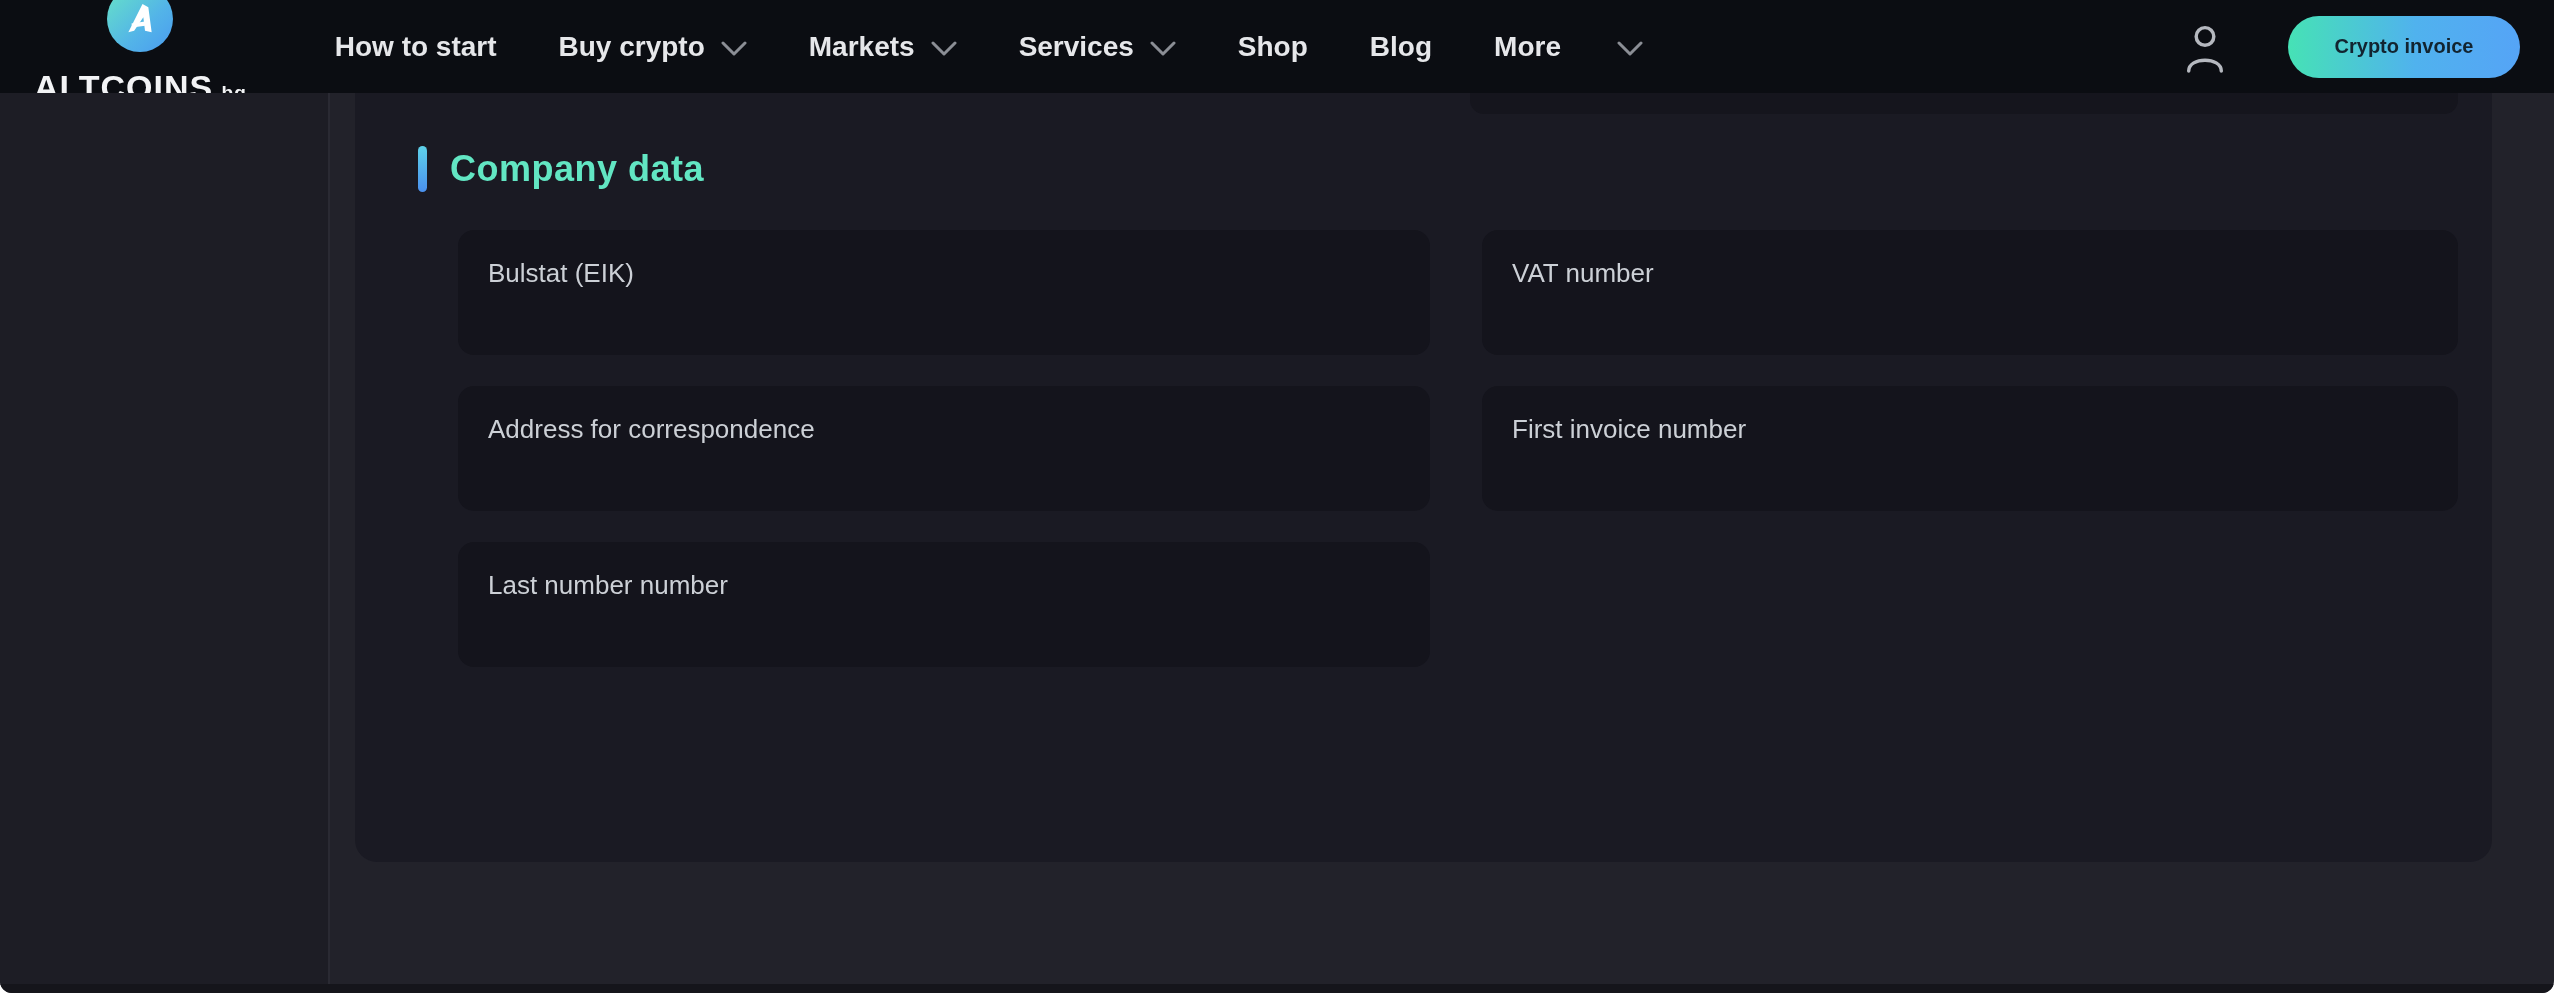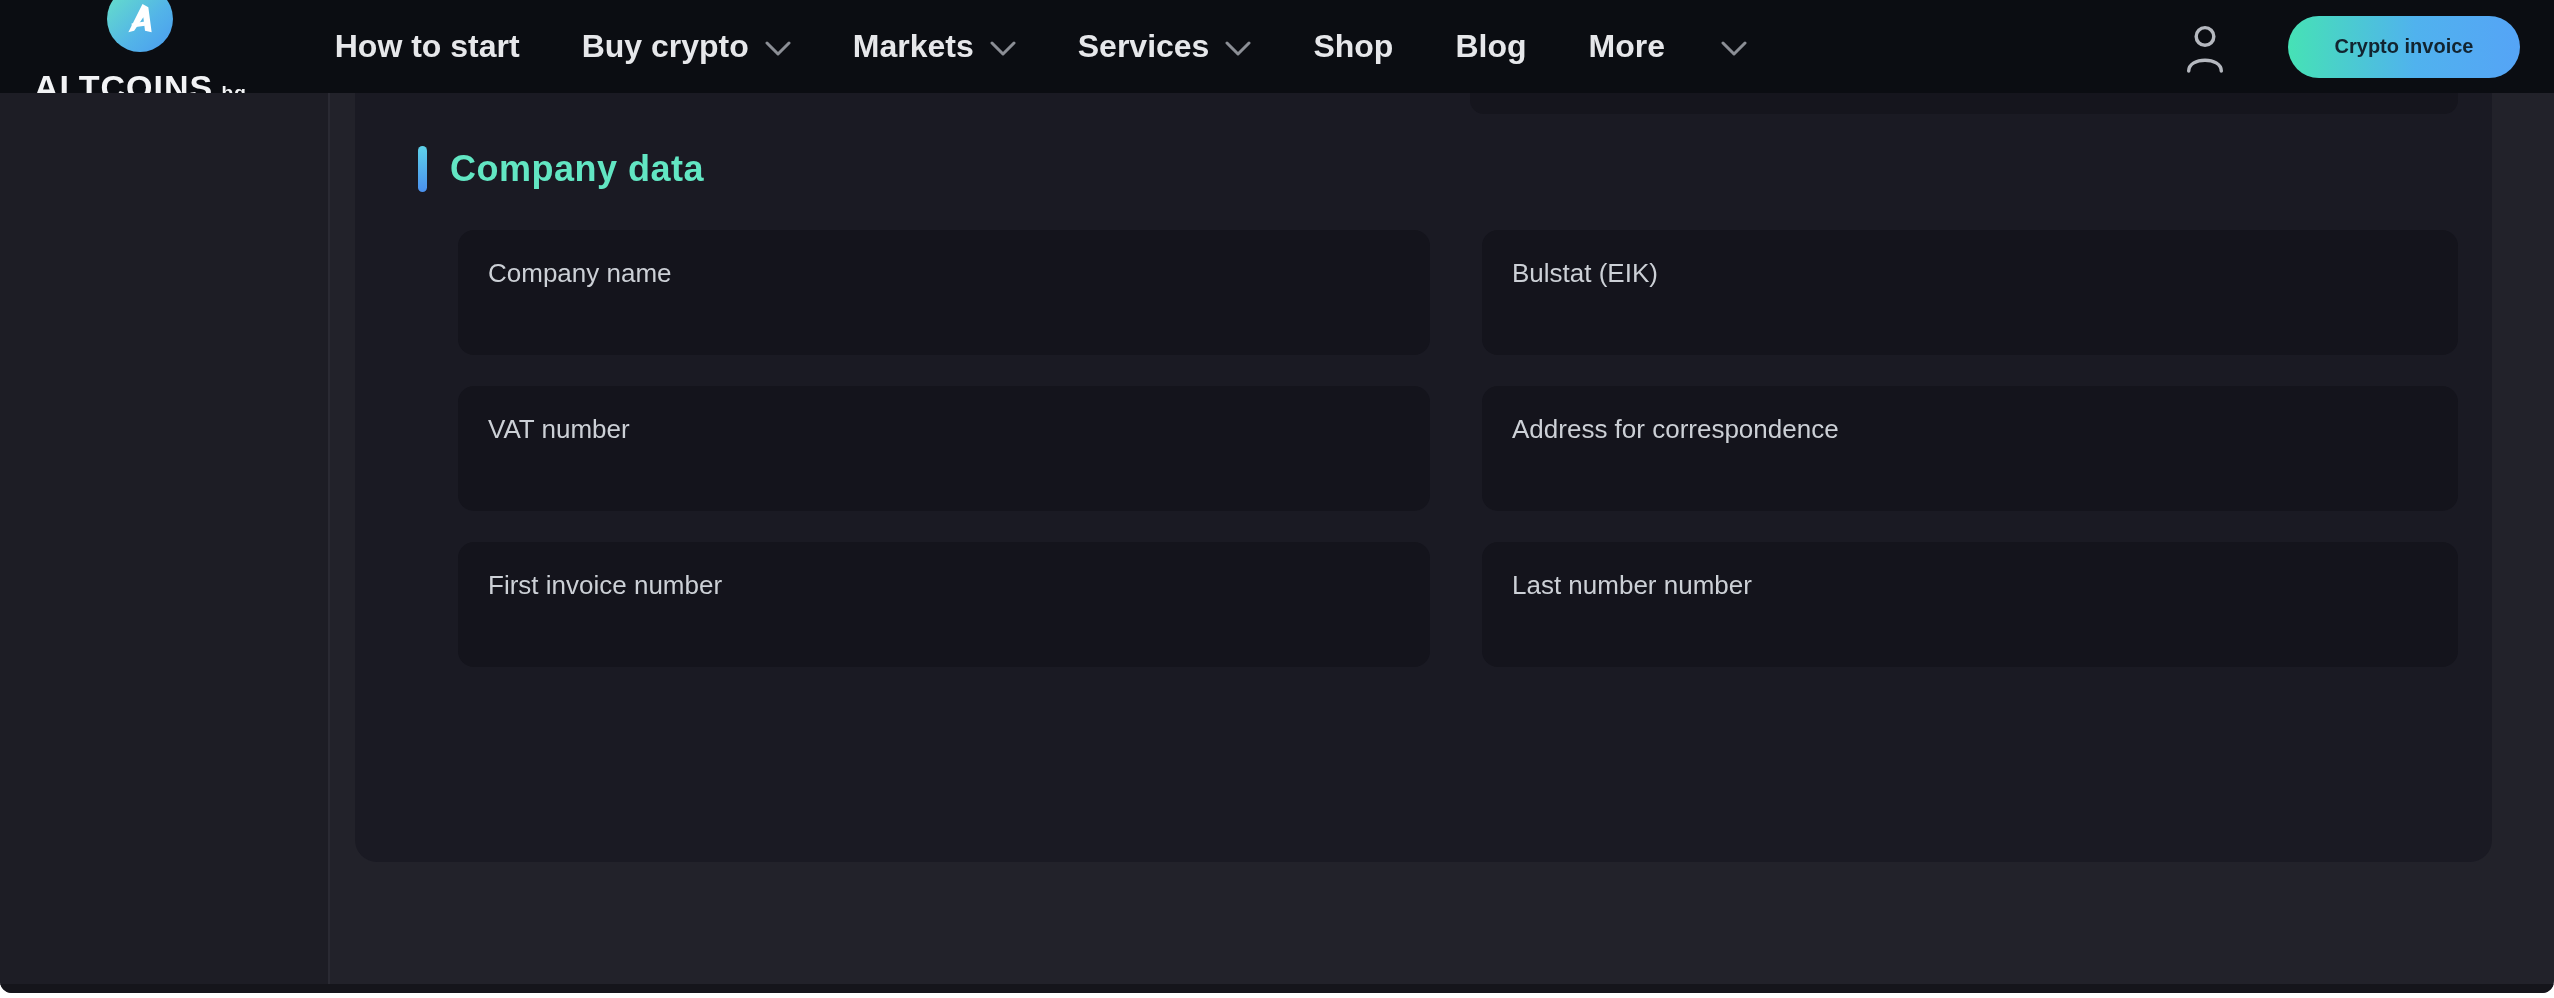--- a/index.html
+++ b/index.html
@@ -18,21 +18,21 @@
   .logo { display:flex; align-items:center; gap:16px; cursor:pointer;flex-direction:column; }
   .logo-badge {
     width:66px; height:66px; border-radius:50%;
     background:linear-gradient(135deg,#67e4c6 0%,#53b4e8 60%,#4a9bf0 100%);
     display:flex; align-items:center; justify-content:center;
   }
   .logo-text { color:#f2f3f5; font-size:34px; font-weight:bold; letter-spacing:1px; display:flex; align-items:baseline; }
   .logo-tld { font-size:19px; font-weight:bold; margin-left:2px; }
   .nav-items { display:flex; align-items:center; gap:62px; margin-left:88px; }
   .nav-item {
-    display:flex; align-items:center; gap:16px; color:#e6e7ea; font-size:32px; font-weight:bold;
+    display:flex; align-items:center; gap:16px; color:#e6e7ea; font-size:28px; font-weight:bold;
     cursor:pointer; white-space:nowrap;
   }
   .nav-item svg { margin-top:4px; }
   .nav-spacer { flex:1; }
   .account-btn { cursor:pointer; margin-right:60px; display:flex; align-items:center; }
   .cta-btn {
     width:232px; height:62px; border:none; border-radius:31px; cursor:pointer;
     background:linear-gradient(90deg,#46e2b5 0%,#50b2ee 55%,#55a4f6 100%);
     color:#122430; font-size:20px; font-weight:bold; font-family:"Liberation Sans", sans-serif;
   }
@@ -153,24 +153,20 @@
 
     <div class="partial-field"></div>
 
     <div class="section-heading">
       <div class="accent-bar"></div>
       <div class="section-title">Company data</div>
     </div>
 
     <div class="form-grid">
       <div class="field">
-        <div class="field-label">Company name</div>
-        <div class="field-value"></div>
-      </div>
-      <div class="field">
         <div class="field-label">Bulstat (EIK)</div>
         <div class="field-value"></div>
       </div>
       <div class="field">
         <div class="field-label">VAT number</div>
         <div class="field-value"></div>
       </div>
       <div class="field">
         <div class="field-label">Address for correspondence</div>
         <div class="field-value"></div>

